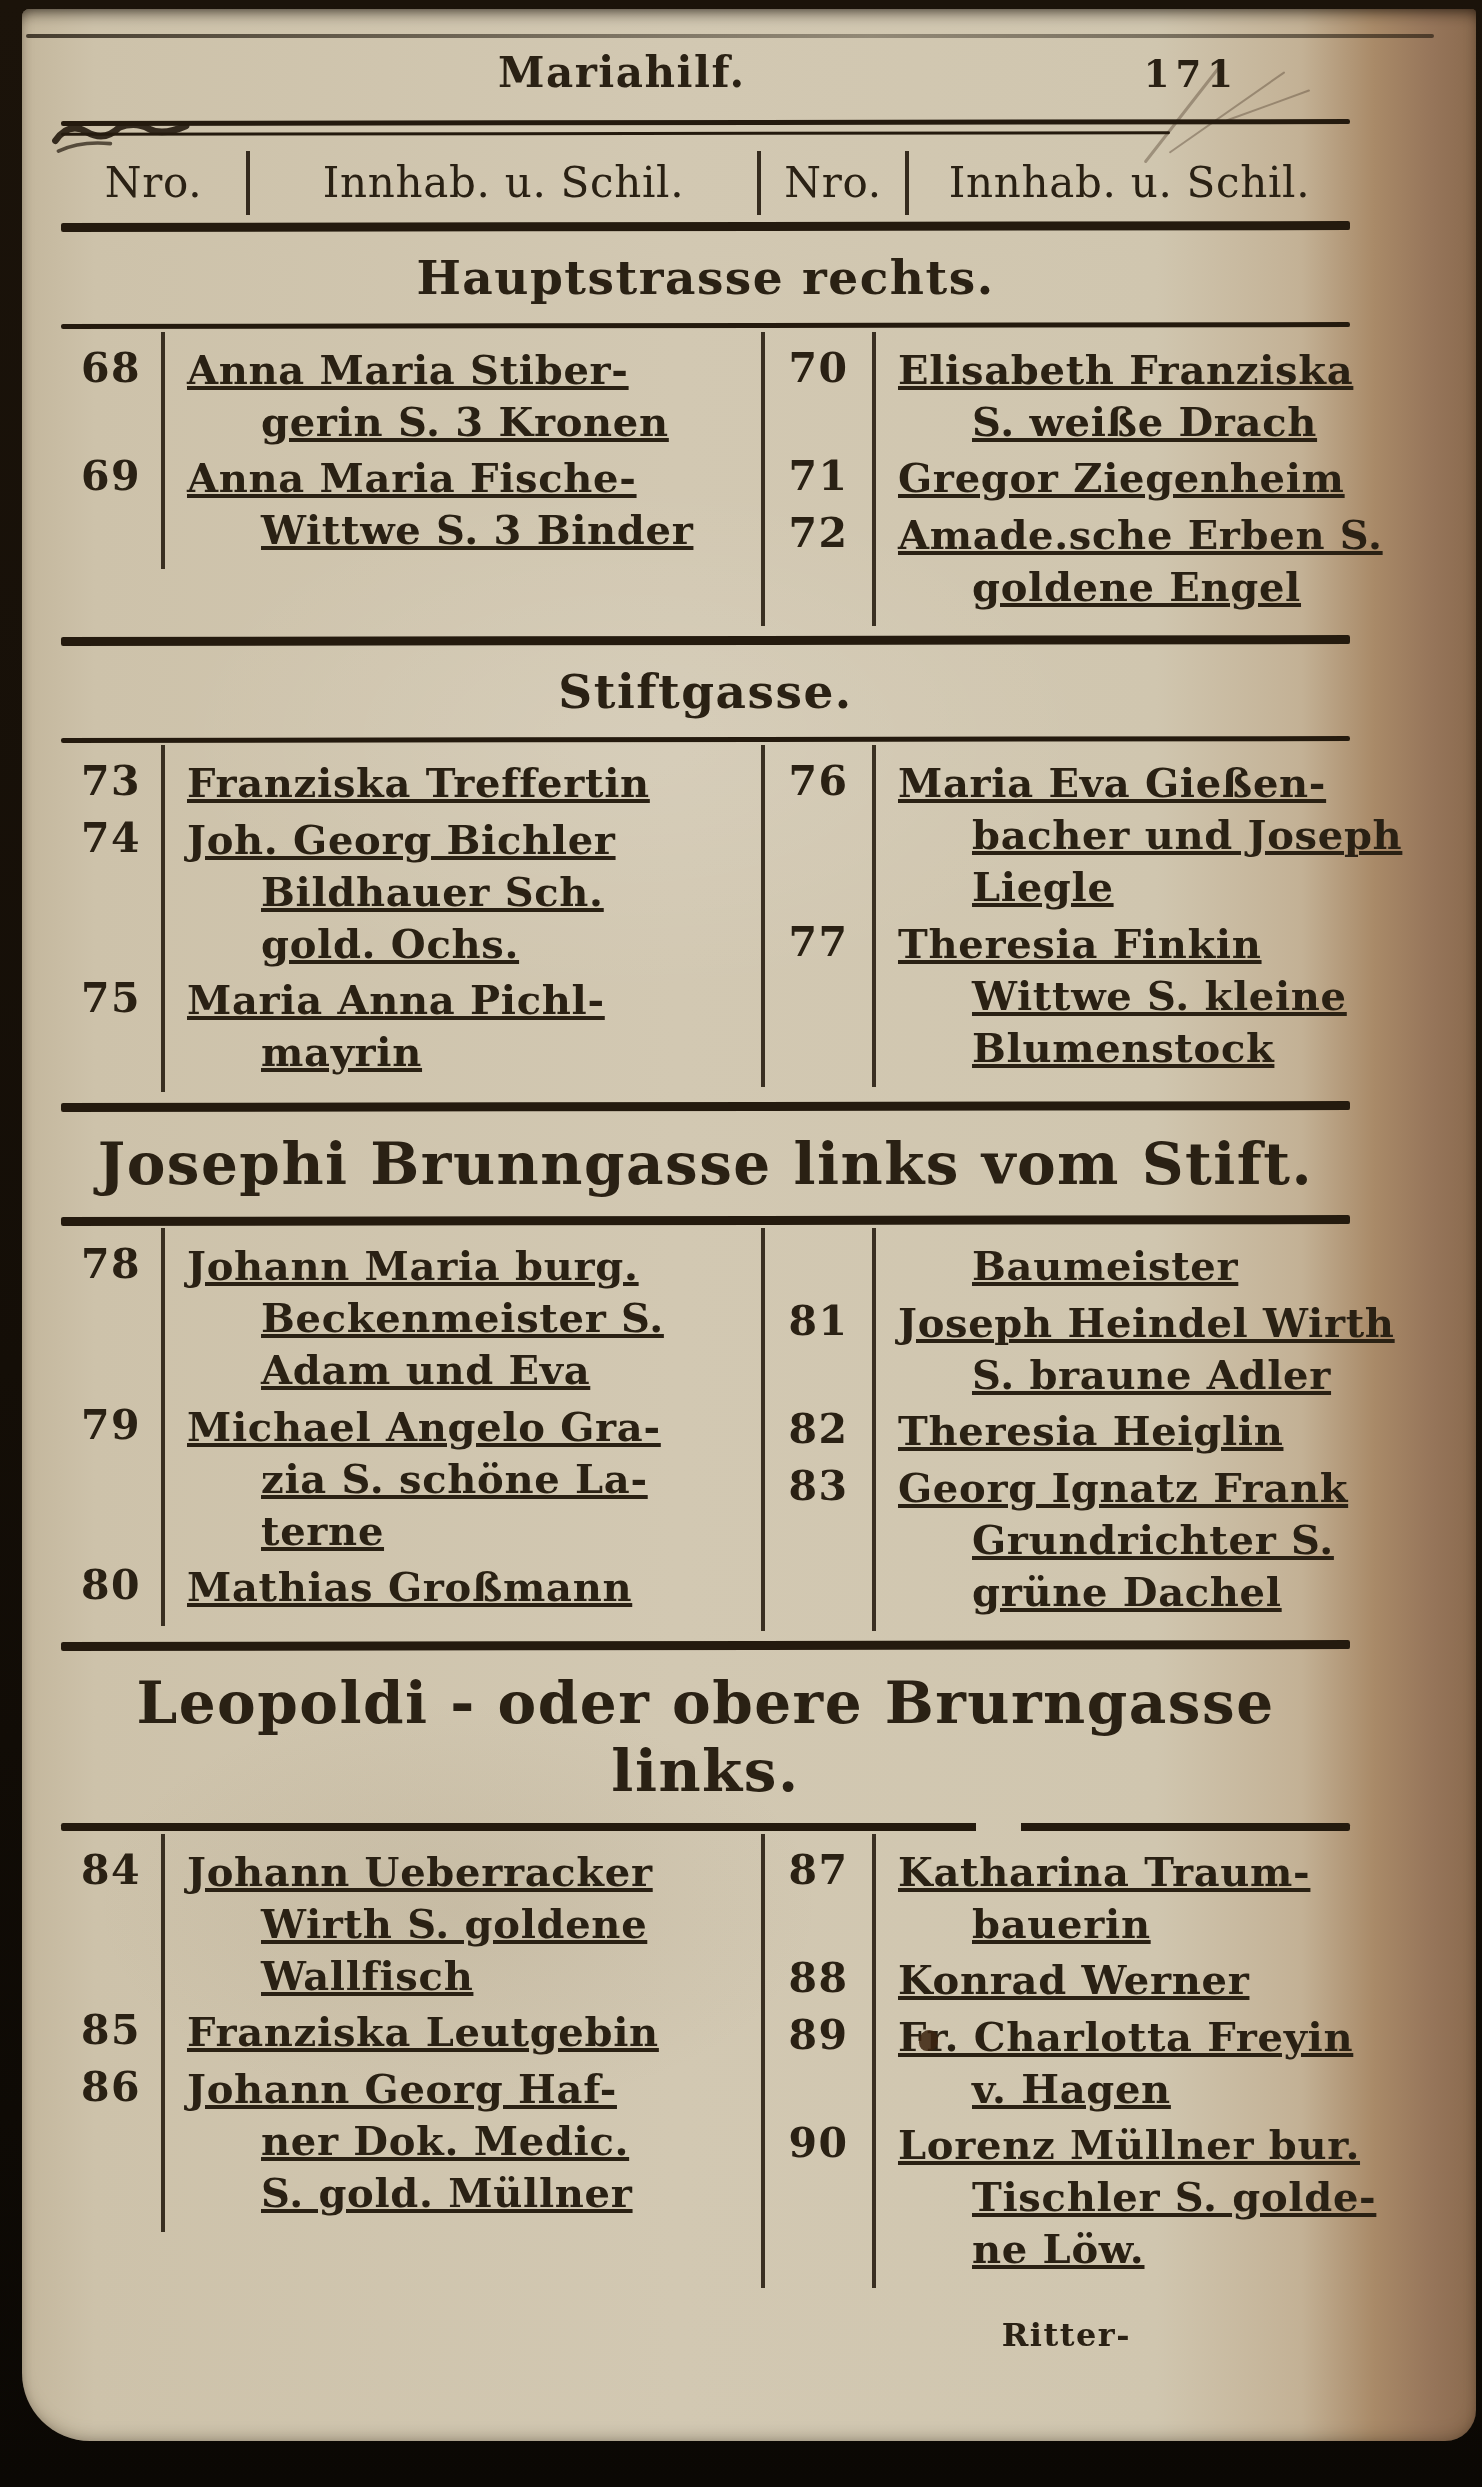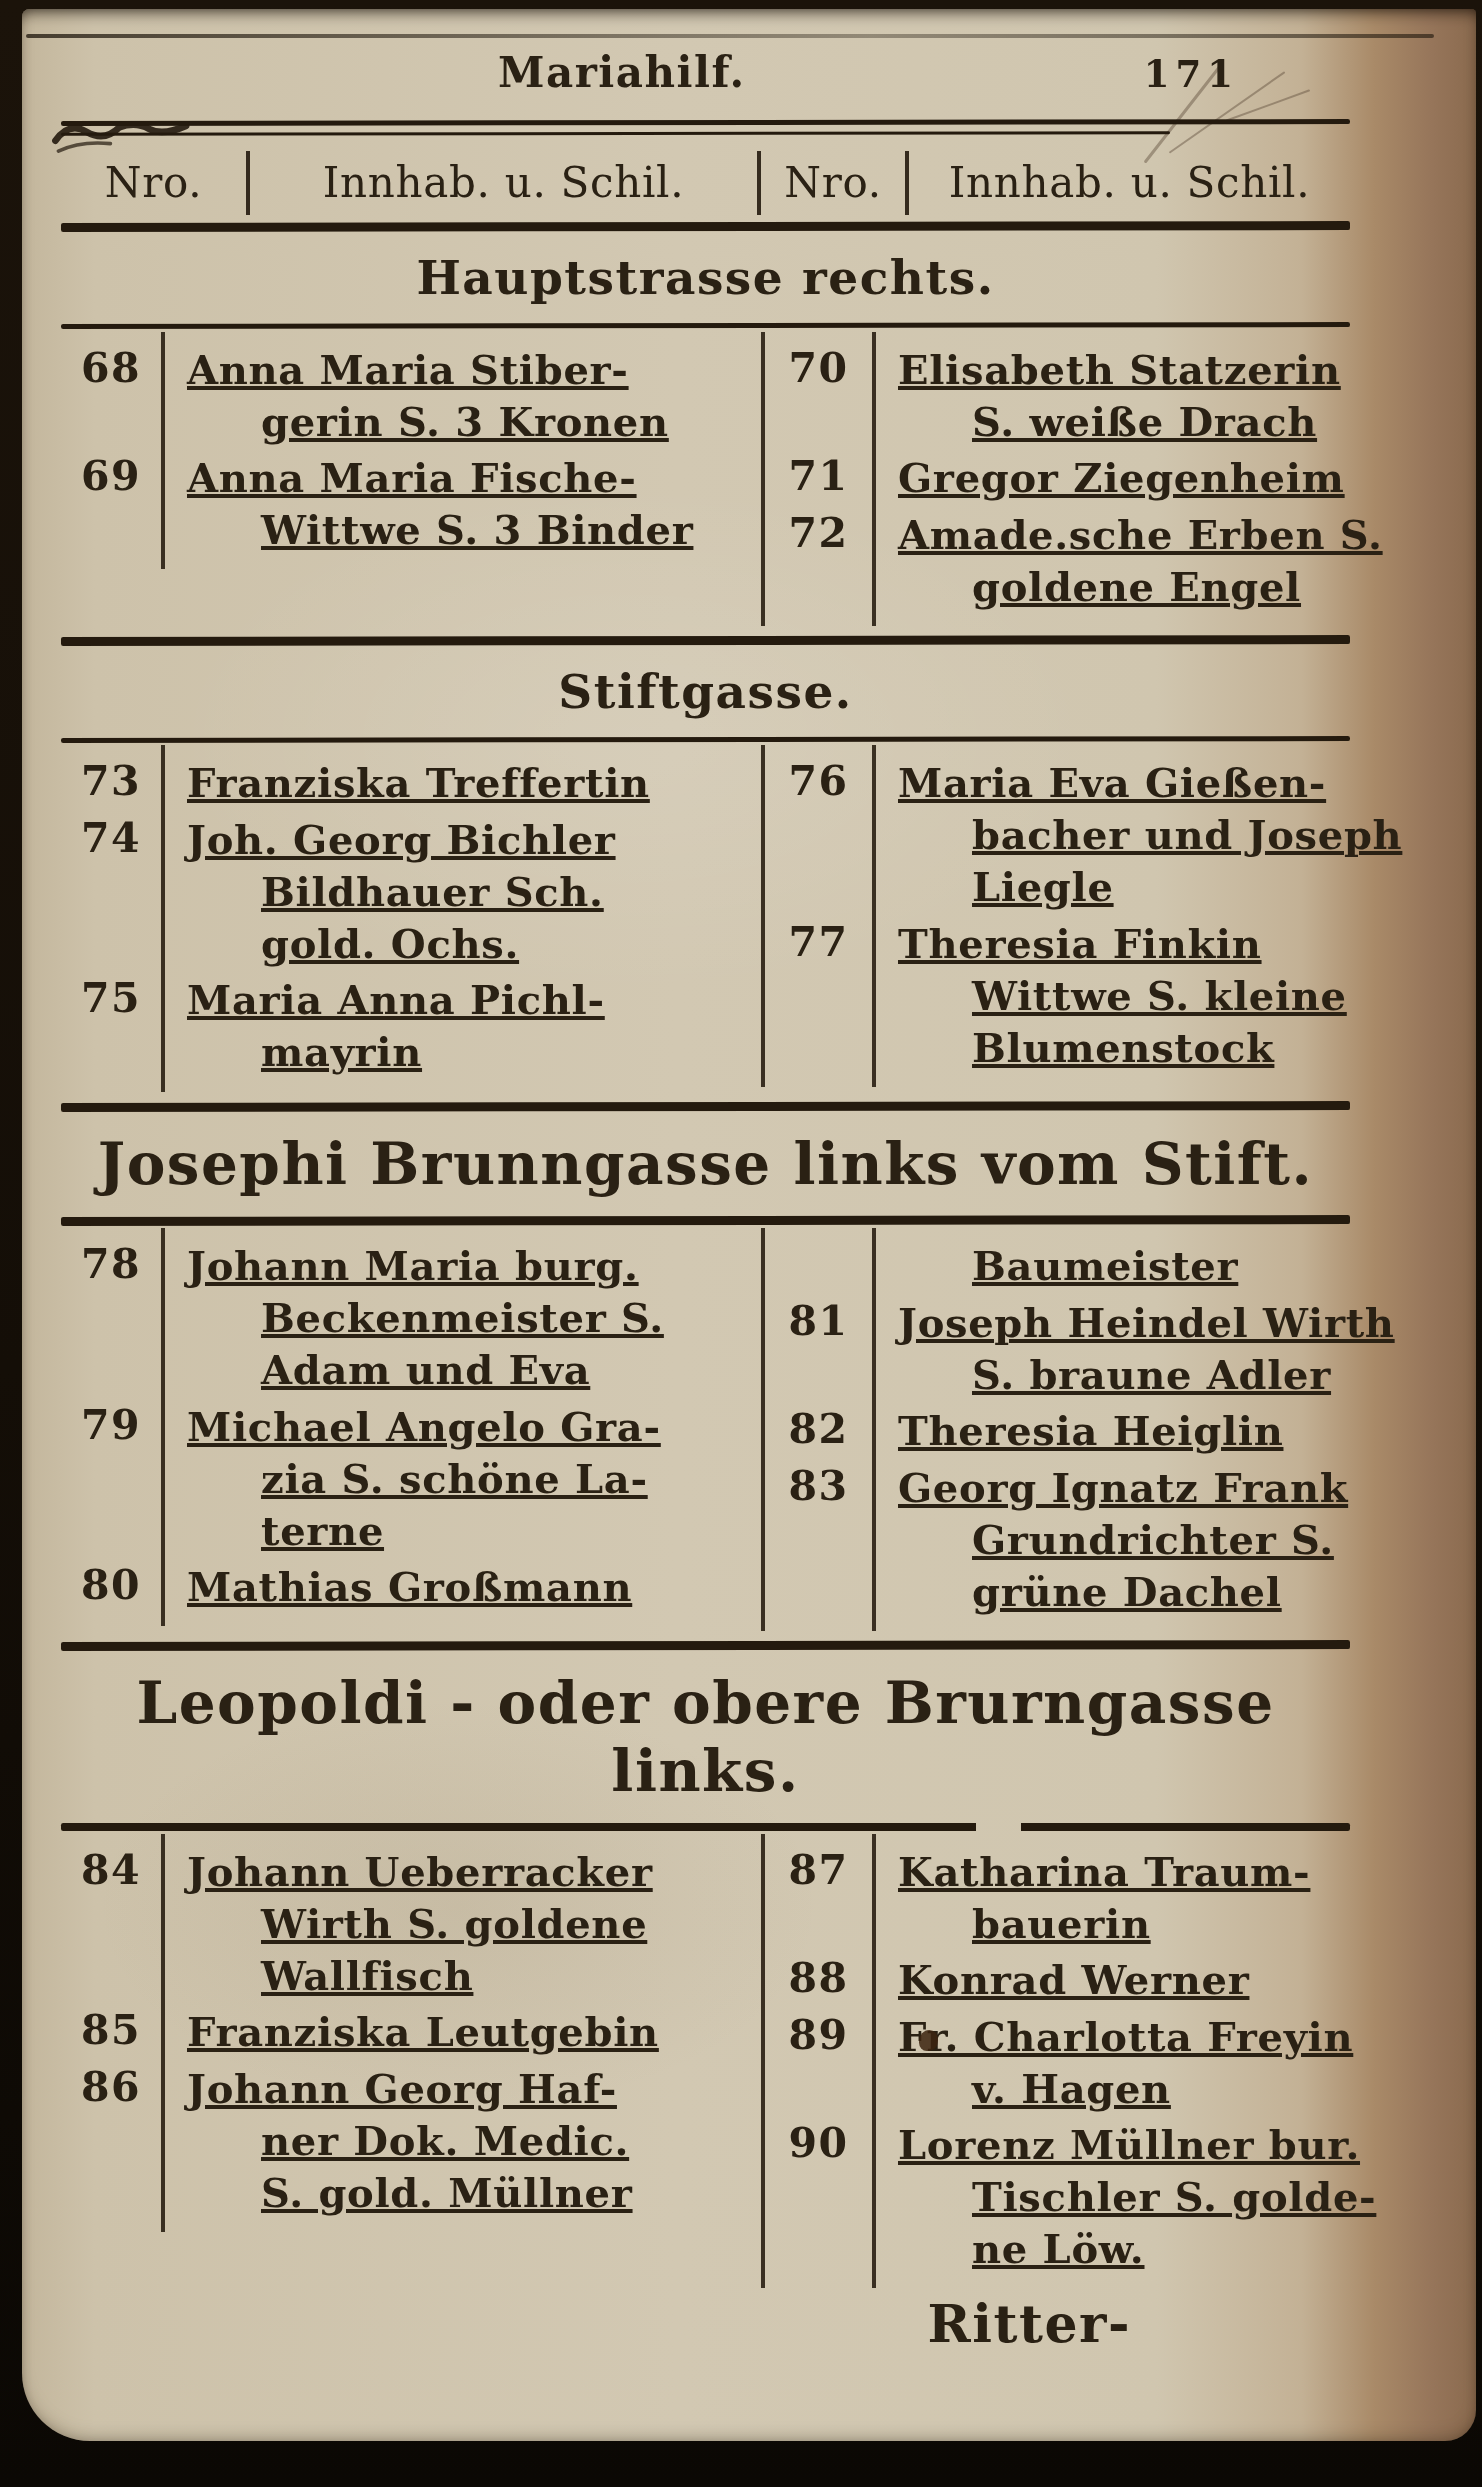--- a/index.html
+++ b/index.html
@@ -61,21 +61,21 @@
   .l-line{font-size:40px;font-weight:700;line-height:52px;letter-spacing:0.7px;white-space:nowrap;text-decoration:underline;}
   .l-line.cont{padding-left:74px;}
   .entry:first-child > .num, .entry:first-child > .txt{padding-top:12px;}
   .entry:last-child  > .txt{padding-bottom:13.3px;}
   .inkblot{position:absolute;left:43px;margin-top:19px;width:19px;height:21px;background:#3c230f;border-radius:60% 50% 55% 45%;opacity:.85;}
 
   .rulegap{flex:none;height:7.4px;border-radius:2.2px;
     background:linear-gradient(90deg,#241a0e 0 71%,rgba(36,26,14,0) 71% 74.5%,#241a0e 74.5% 100%);}
 
   .spacer{flex:1 1 auto;}
-  .catch{flex:none;text-align:right;padding-right:219px;font-size:52px;font-weight:700;letter-spacing:1.5px;padding-bottom:43px;}
+  .catch{flex:none;text-align:right;padding-right:219px;font-size:32px;font-weight:700;letter-spacing:1.5px;padding-bottom:43px;}
   .mt14{margin-top:10.4px;} .mt10{margin-top:7.4px;}
 </style>
 </head>
 <body>
 
 <div class="page">
   <div class="topline"></div>
   <div class="pencil p1"></div>
   <div class="pencil p2"></div>
   <div class="pencil p3"></div>
@@ -120,21 +120,21 @@
         <div class="txt">
           <div class="l-line">Anna Maria Fische-</div>
           <div class="l-line cont">Wittwe S. 3 Binder</div>
         </div>
       </div>
     </div>
     <div class="half r">
       <div class="entry">
         <div class="num">70</div>
         <div class="txt">
-          <div class="l-line">Elisabeth Statzerin</div>
+          <div class="l-line">Elisabeth Franziska</div>
           <div class="l-line cont">S. weiße Drach</div>
         </div>
       </div>
       <div class="entry">
         <div class="num">71</div>
         <div class="txt">
           <div class="l-line">Gregor Ziegenheim</div>
         </div>
       </div>
       <div class="entry">

